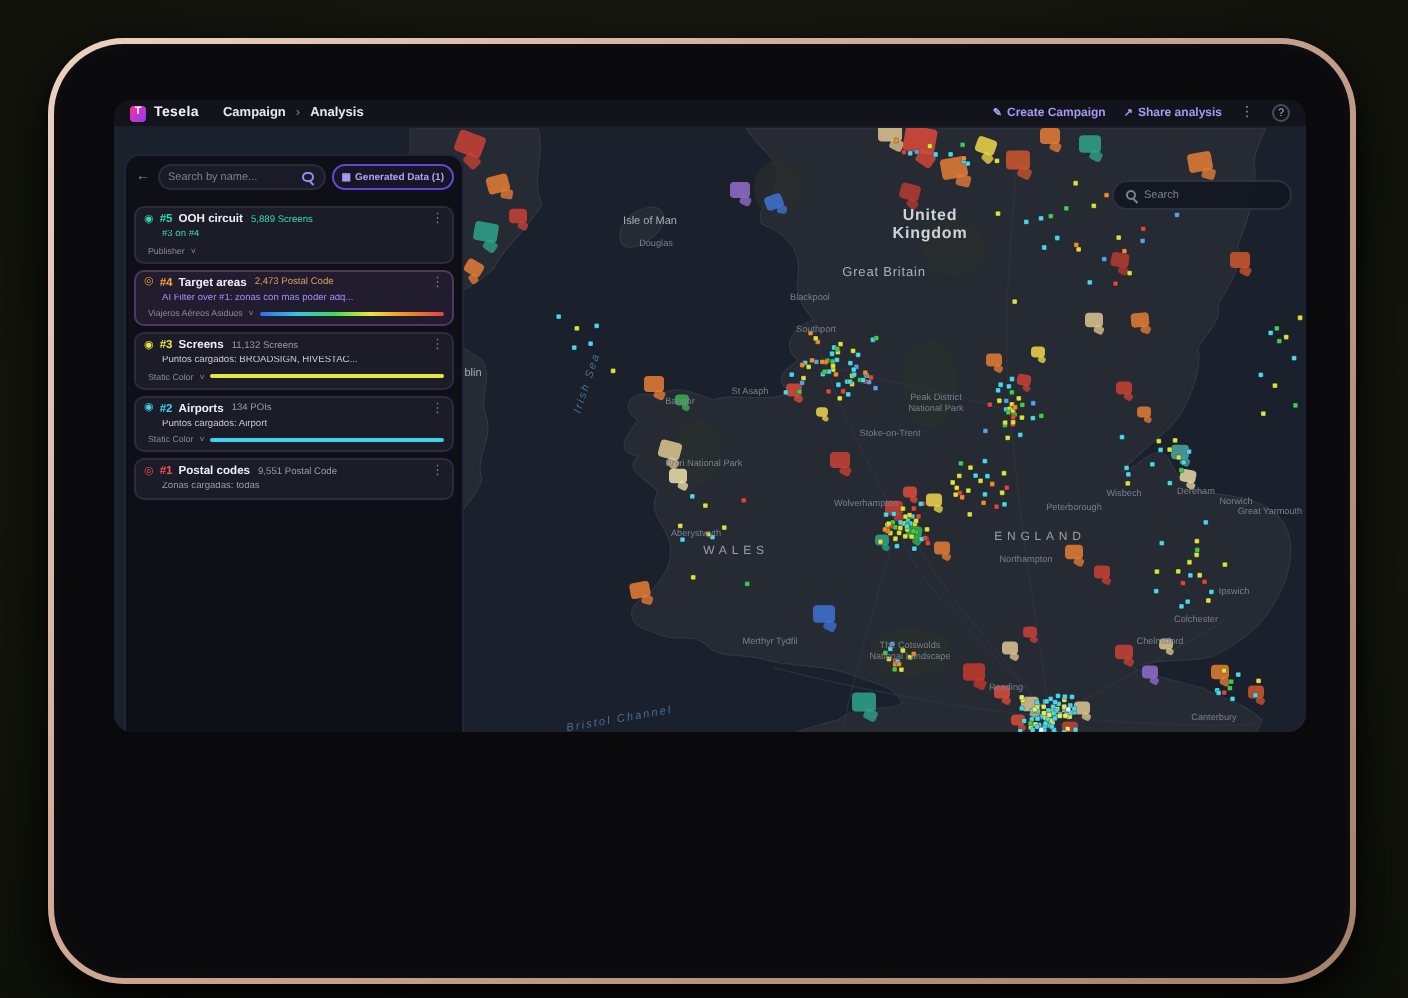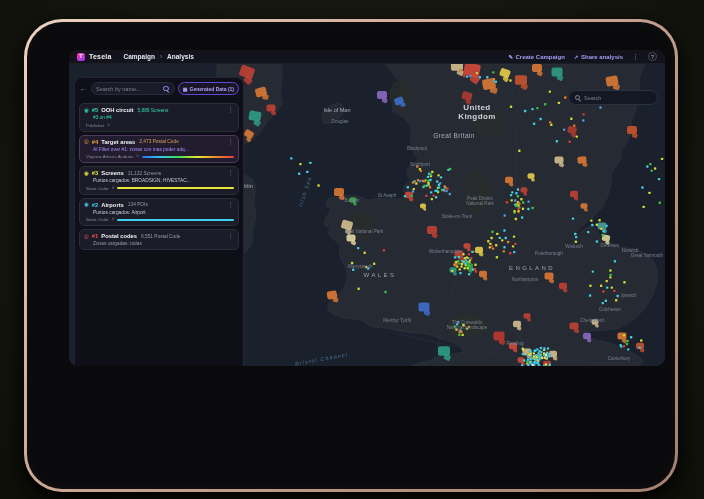--- a/index.html
+++ b/index.html
@@ -9,21 +9,21 @@
   
   .device{position:absolute;left:24px;top:19px;width:654px;height:473px;border-radius:38px;
     background:linear-gradient(135deg,#ecd2c2 0%,#d3ac9a 35%,#a5806f 100%);
     box-shadow:0 16px 44px rgba(0,0,0,.85), 0 4px 12px rgba(0,0,0,.6);}
   .bezel{position:absolute;left:3px;top:3px;right:3px;bottom:3px;border-radius:35px;background:#0a0a0d;
     box-shadow:inset 0 0 10px rgba(255,255,255,.04);}
   .camera{position:absolute;left:619px;top:219px;width:9px;height:9px;border-radius:50%;
     background:#141419;border:1px solid #23232b;}
   .camera .lens{position:absolute;left:2.5px;top:2.5px;width:3px;height:3px;border-radius:50%;background:#35507c;}
   
-  .screen{position:absolute;left:69px;top:50px;width:596px;height:316px;border-radius:9px;overflow:hidden;
+  .screen{position:absolute;left:57px;top:50px;width:596px;height:316px;border-radius:9px;overflow:hidden;
     background:#1a1f2a;}
   
   .hdr{position:absolute;top:0;left:0;right:0;height:14px;background:#13131b;border-bottom:1px solid #1e1e2a;
     display:flex;align-items:center;padding:0 8px;z-index:30;}
   .logo-mark{width:8px;height:8px;border-radius:2px;background:linear-gradient(135deg,#ff2e92,#8f3bff);
     color:#fff;font-size:5.5px;font-weight:bold;display:flex;align-items:center;justify-content:center;line-height:1;}
   .app-name{color:#f2f2f6;font-size:7px;font-weight:bold;margin-left:4px;letter-spacing:.2px;}
   .crumbs{display:flex;align-items:center;gap:5px;margin-left:12px;}
   .crumb{color:#e8e8f0;font-size:6.5px;font-weight:bold;}
   .crumb-sep{color:#8a8a98;font-size:6.5px;}

